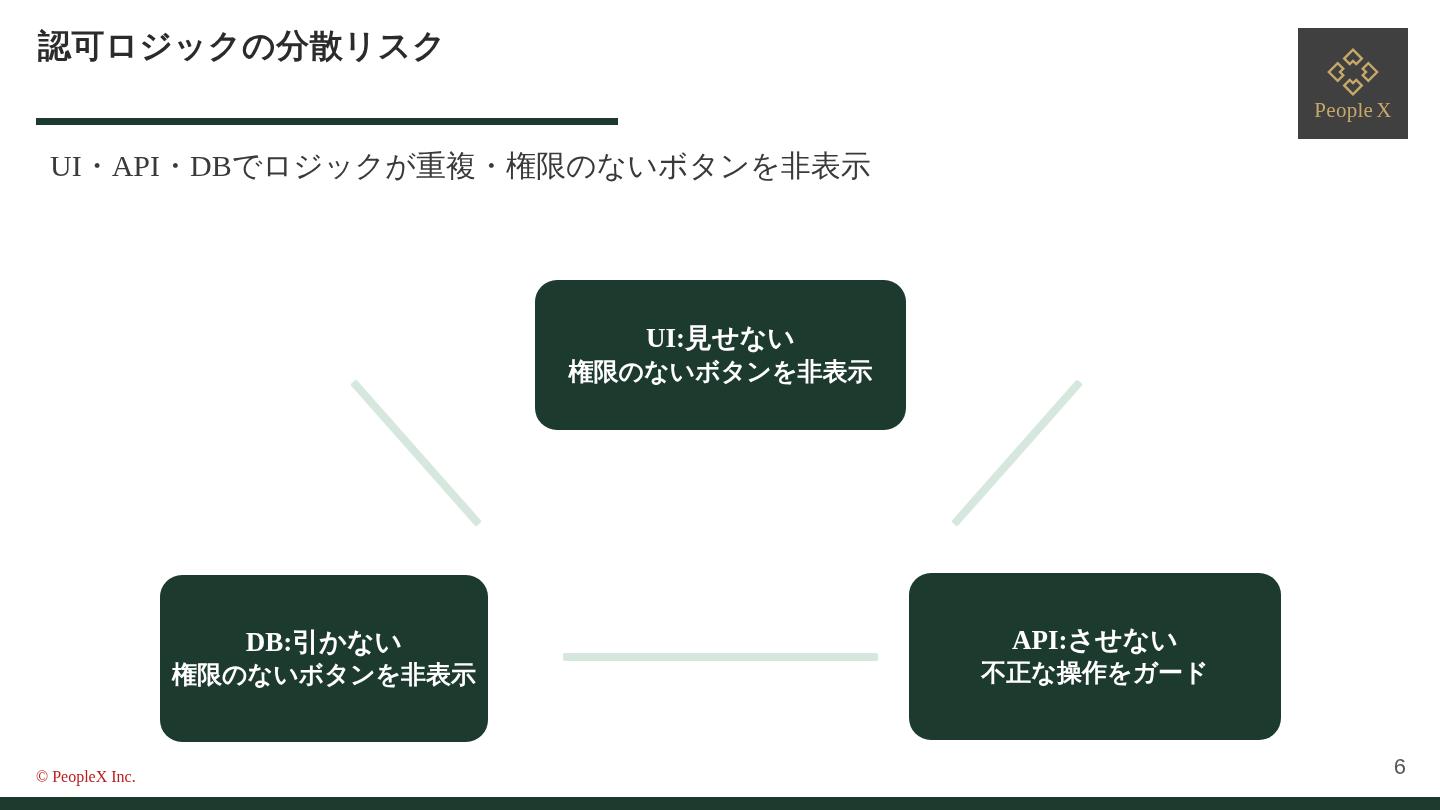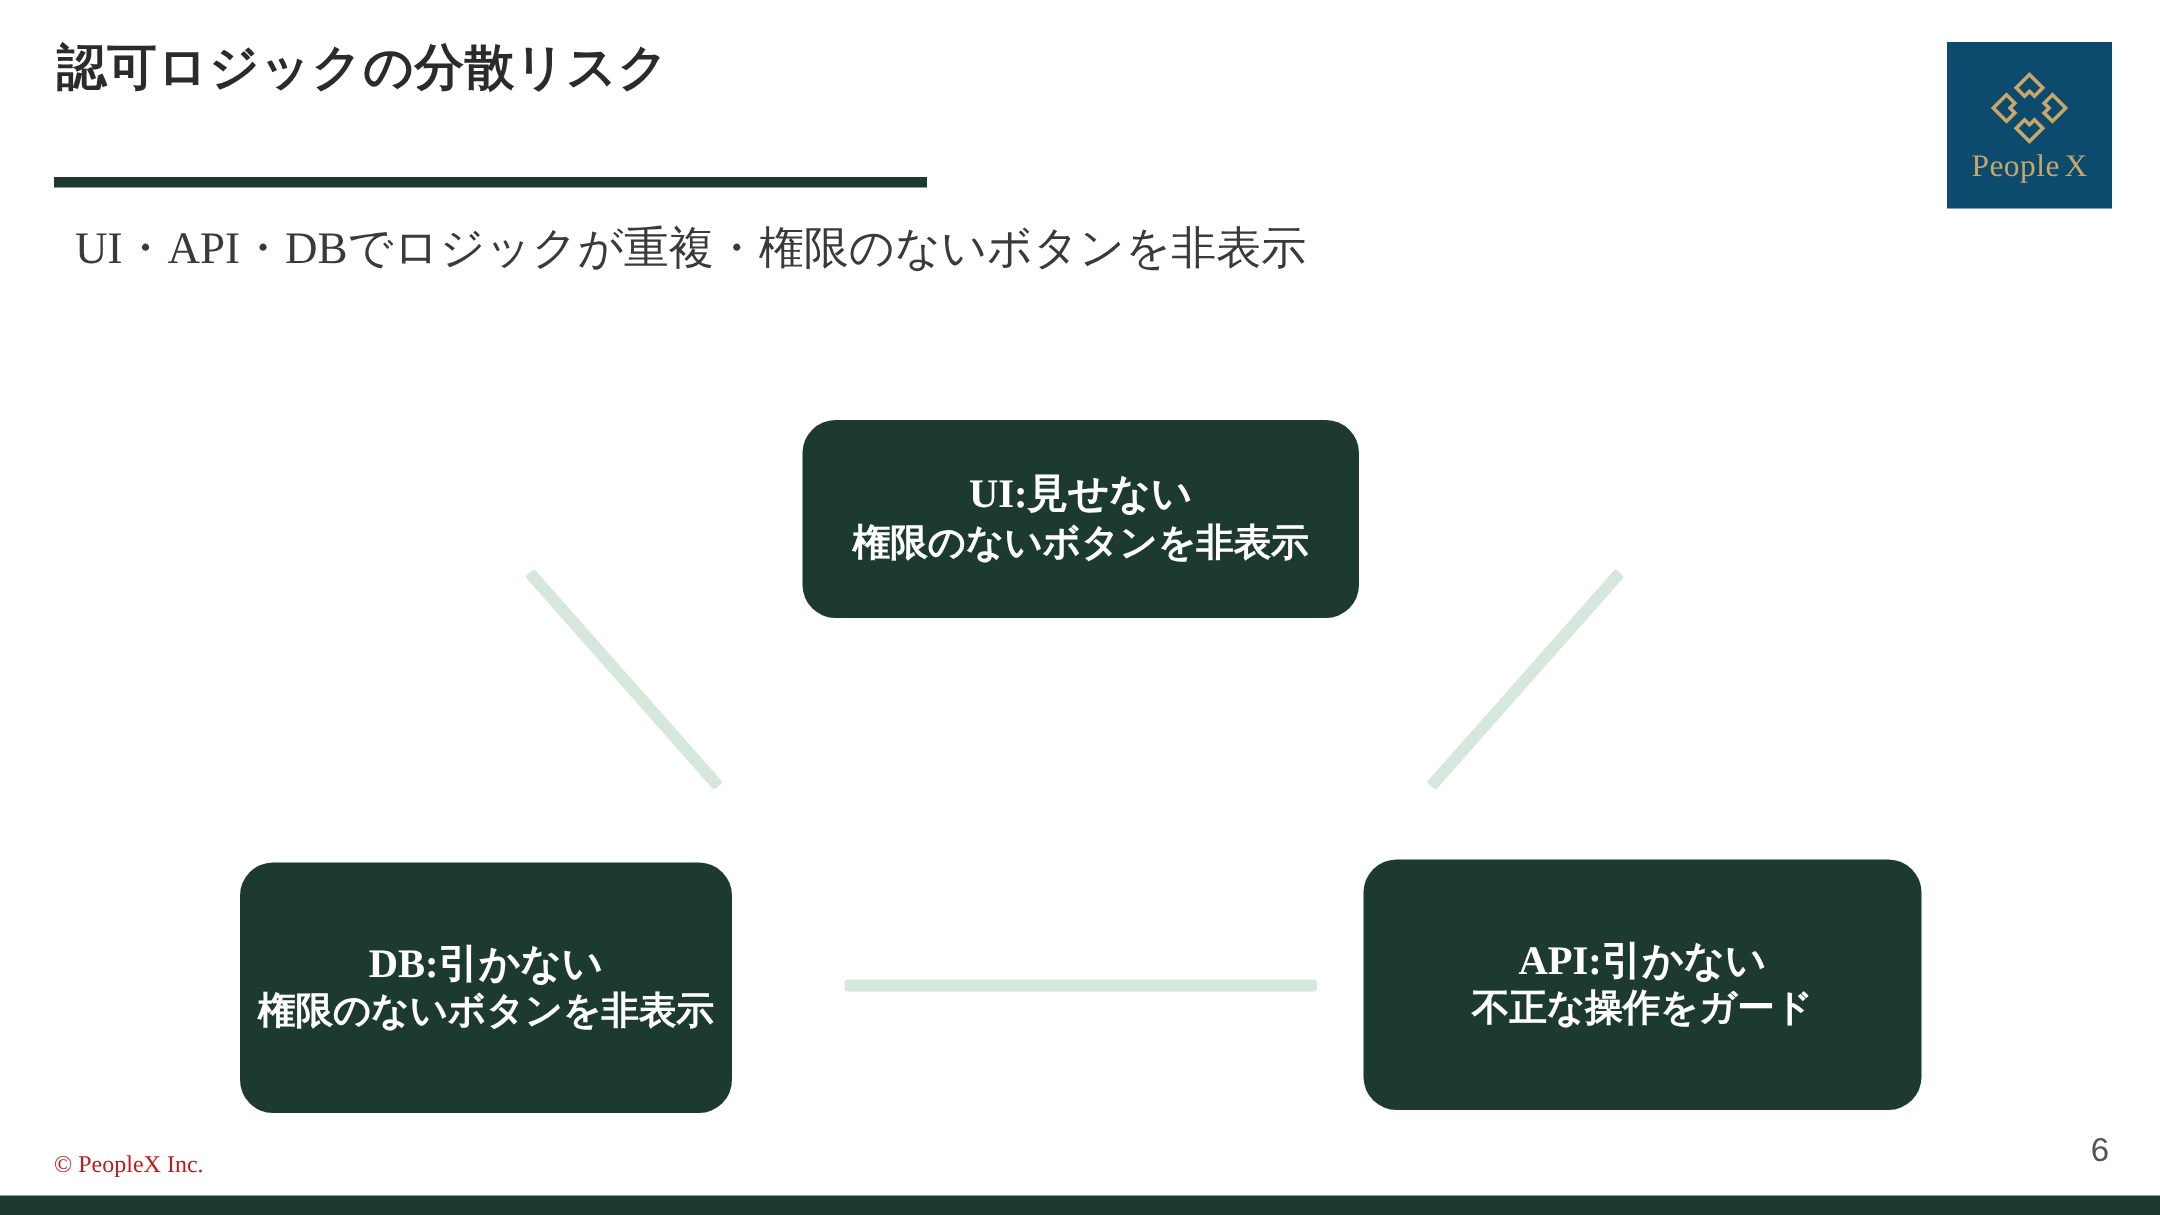--- a/index.html
+++ b/index.html
@@ -49,21 +49,21 @@
     white-space: nowrap;
   }
 
   
   .logo-box {
     position: absolute;
     left: 1298px;
     top: 28px;
     width: 110px;
     height: 111px;
-    background: #0c4a6e;
+    background: #404040;
     display: flex;
     flex-direction: column;
     align-items: center;
     justify-content: center;
   }
   .logo-mark {
     width: 56px;
     height: 52px;
     display: block;
   }
@@ -127,21 +127,21 @@
     justify-content: center;
     color: #ffffff;
     text-align: center;
     box-sizing: border-box;
     padding: 0 14px;
   }
   .node-ui {
     left: 535px;
     top: 280px;
     width: 371px;
-    height: 132px;
+    height: 150px;
   }
   .node-db {
     left: 160px;
     top: 575px;
     width: 328px;
     height: 167px;
   }
   .node-api {
     left: 909px;
     top: 573px;
@@ -219,21 +219,21 @@
       <div class="node-title">UI:見せない</div>
       <div class="node-desc">権限のないボタンを非表示</div>
     </div>
 
     <div class="node node-db">
       <div class="node-title">DB:引かない</div>
       <div class="node-desc">権限のないボタンを非表示</div>
     </div>
 
     <div class="node node-api">
-      <div class="node-title">API:引かない</div>
+      <div class="node-title">API:させない</div>
       <div class="node-desc">不正な操作をガード</div>
     </div>
 
   </div>
 
   <div class="footer-copy">© PeopleX Inc.</div>
   <div class="page-number">6</div>
   <div class="bottom-bar"></div>
 
 </div>

